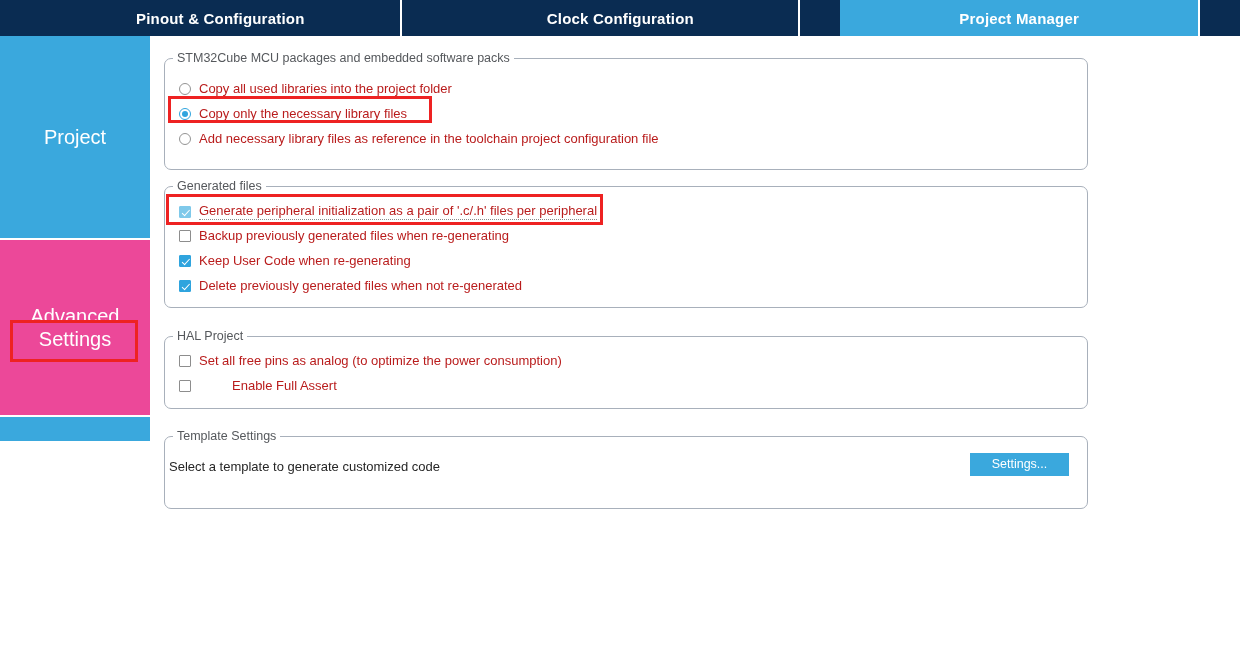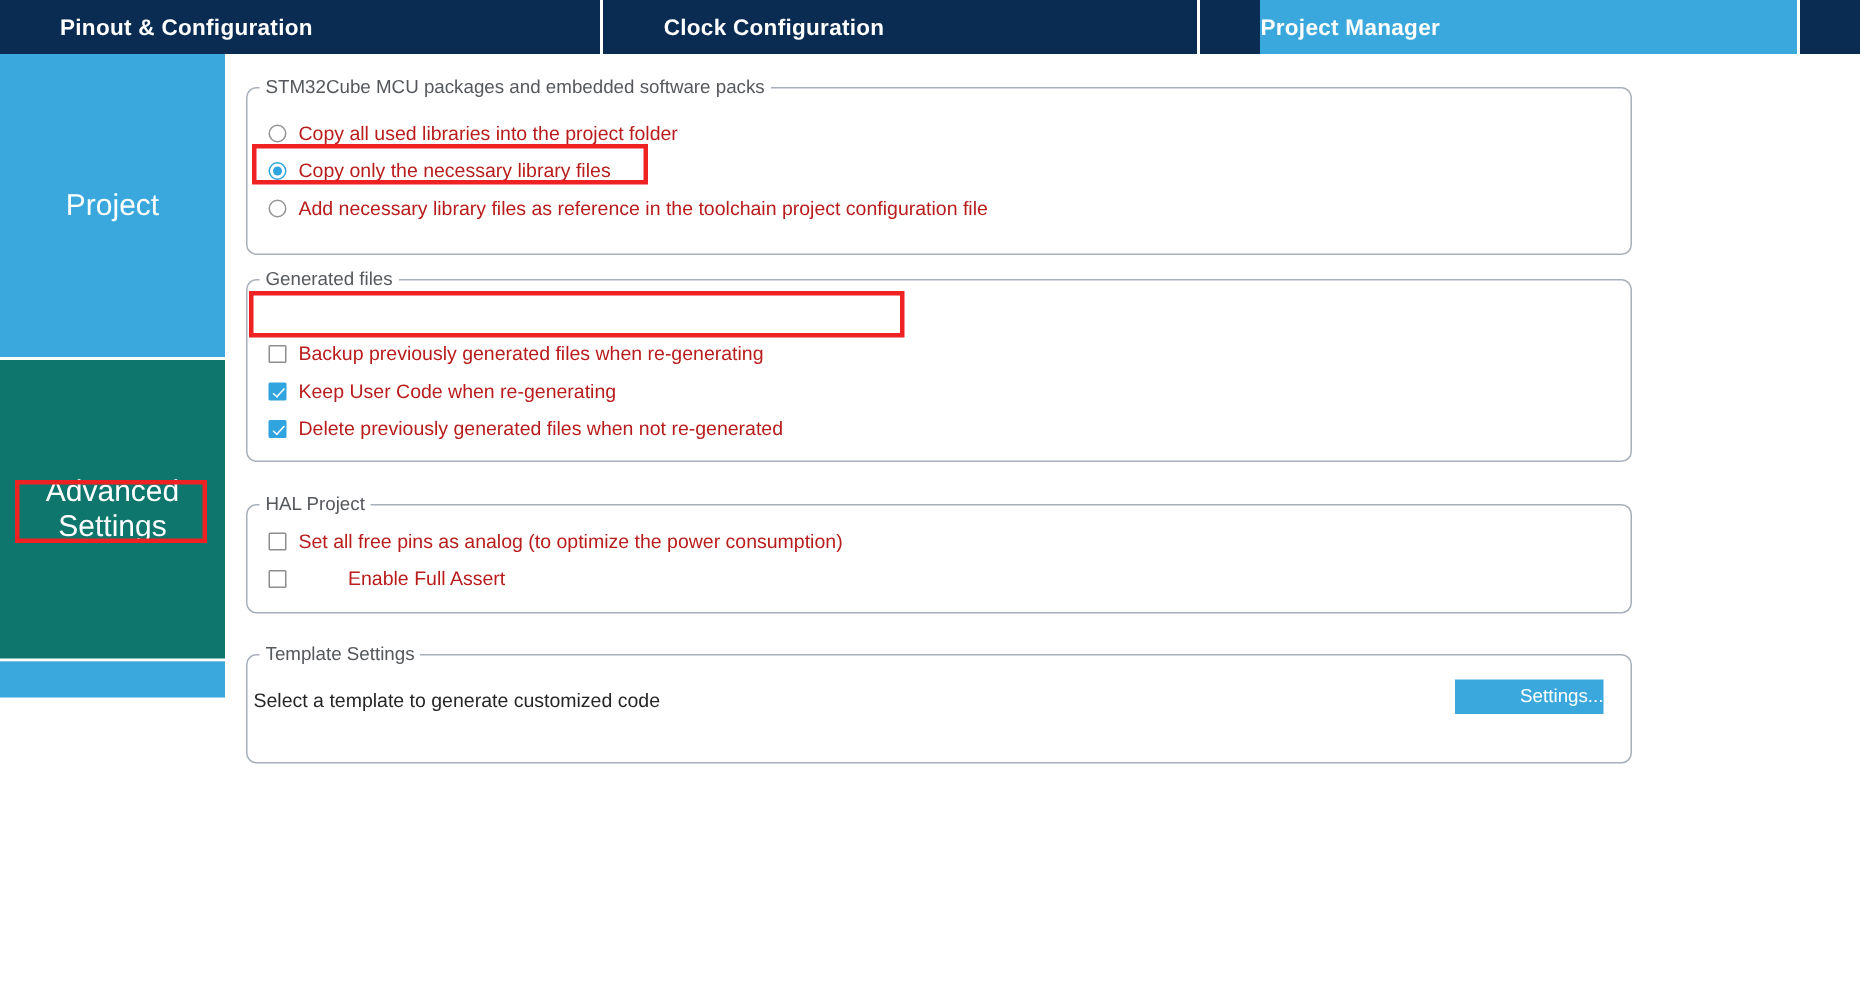--- a/index.html
+++ b/index.html
@@ -21,21 +21,21 @@
     position: absolute;
     left: 0; top: 0;
     width: 1240px; height: 36px;
     background: #0a2c52;
     display: flex;
     align-items: stretch;
   }
   .tab {
     display: flex;
     align-items: center;
-    justify-content: flex-start;
+    justify-content: center;
     color: #ffffff;
     font-size: 15px;
     font-weight: bold;
     letter-spacing: 0.2px;
     box-sizing: border-box;
     border-right: 2px solid #ffffff;
     background: #0a2c52;
     height: 36px;
     user-select: none;
     margin-left: 40px;
@@ -68,21 +68,21 @@
     font-size: 20px;
     display: flex;
     align-items: center;
     justify-content: center;
     text-align: center;
     user-select: none;
     border-bottom: 2px solid #ffffff;
   }
   .side-project   { height: 204px; background: #3aa8dd; }
   .side-codegen   { height: 202px; background: #7dc8e8; }
-  .side-advanced  { height: 201px; background: #0f766e; }
+  .side-advanced  { height: 177px; background: #ec4899; }
   .side-last      { height: 24px;  background: #3aa8dd; border-bottom: none; }
   .side-label { position: relative; z-index: 2; }
   .redbox-side {
     position: absolute;
     left: 10px;
     top: 284px;
     width: 128px;
     height: 42px;
     border: 3px solid #ee2222;
     box-sizing: border-box;
@@ -203,21 +203,21 @@
     right: 18px; top: 16px;
     width: 99px; height: 23px;
     background: #3aa8dd;
     color: #ffffff;
     border: none;
     font-size: 12.5px;
     font-family: "Liberation Sans", sans-serif;
     cursor: pointer;
     padding: 0;
     line-height: 23px;
-    text-align: right;
+    text-align: center;
   }
 
   
   .redbox {
     position: absolute;
     border: 3px solid #ee2222;
     box-sizing: border-box;
     pointer-events: none;
     z-index: 10;
     background: transparent;
@@ -269,20 +269,24 @@
 
     <div class="opt" style="left:14px; top:72px;">
       <span class="radio"></span>
       <span class="opt-label">Add necessary library files as reference in the toolchain project configuration file</span>
     </div>
   </div>
 
   <div class="groupbox gb-generated">
     <div class="group-legend">Generated files</div>
 
+    <div class="opt" style="left:14px; top:16px;">
+      <span class="cbox checked soft"></span>
+      <span class="opt-label focused">Generate peripheral initialization as a pair of '.c/.h' files per peripheral</span>
+    </div>
 
     <div class="opt" style="left:14px; top:41px;">
       <span class="cbox"></span>
       <span class="opt-label">Backup previously generated files when re-generating</span>
     </div>
 
     <div class="opt" style="left:14px; top:66px;">
       <span class="cbox checked"></span>
       <span class="opt-label">Keep User Code when re-generating</span>
     </div>

